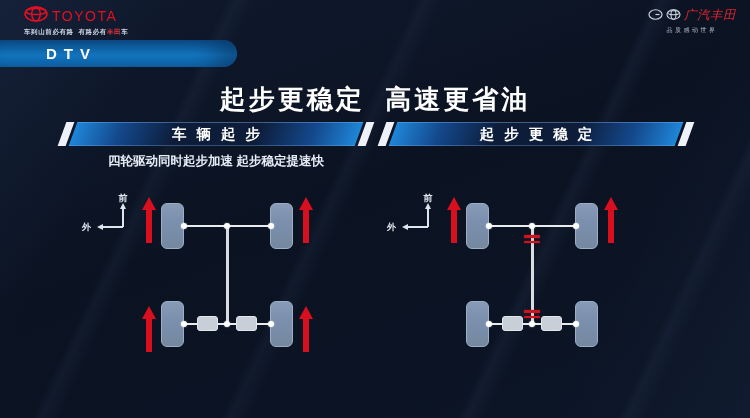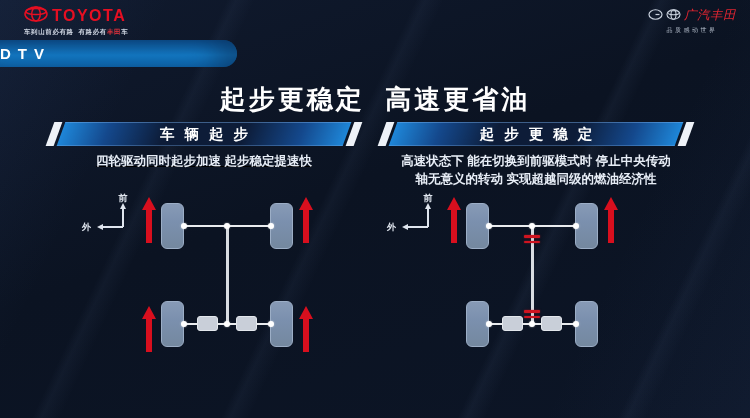--- a/index.html
+++ b/index.html
@@ -17,48 +17,48 @@
     background:
       linear-gradient(115deg, transparent 24%, rgba(130,160,210,0.05) 25%, transparent 27%),
       linear-gradient(115deg, transparent 44%, rgba(130,160,210,0.05) 45%, transparent 47%),
       linear-gradient(115deg, transparent 69%, rgba(130,160,210,0.06) 70%, transparent 72%),
       linear-gradient(115deg, transparent 86%, rgba(130,160,210,0.05) 87%, transparent 89%);
   }
 
   
   .brand-toyota{position:absolute;left:24px;top:6px;}
   .brand-row{display:flex;align-items:center;gap:4px;}
-  .toyota-name{font-size:16px;font-weight:bold;letter-spacing:1.5px;color:#e60f22;}
+  .toyota-name{font-size:14px;font-weight:normal;letter-spacing:1.5px;color:#e60f22;}
   .toyota-slogan{margin-top:2px;font-size:6.5px;letter-spacing:0.6px;color:#cfd6e2;font-weight:bold;white-space:pre;}
   .toyota-slogan .red{color:#e6323c;}
 
   .brand-gac{position:absolute;right:14px;top:6px;text-align:center;}
   .gac-row{display:flex;align-items:center;justify-content:center;gap:3px;}
   .gac-name{font-size:12.5px;font-weight:normal;font-style:italic;letter-spacing:0.5px;color:#e02531;}
   .gac-slogan{margin-top:2px;font-size:6px;letter-spacing:2.5px;color:#b4bdcb;}
 
   
   .dtv-pill{
     position:absolute;left:0;top:40px;width:237px;height:27px;
     border-radius:0 15px 15px 0;
     background:linear-gradient(180deg,#0d5ba0 0%,#1583d2 55%,#0e6cb6 100%);
     box-shadow:inset -18px 4px 26px rgba(6,20,48,0.45);
     display:flex;align-items:center;
   }
-  .dtv-label{color:#fff;font-weight:bold;font-size:15px;letter-spacing:7px;}
+  .dtv-label{padding-left:46px;color:#fff;font-weight:bold;font-size:15px;letter-spacing:7px;}
 
   
   .main-title{
     position:absolute;left:0;top:82px;width:100%;text-align:center;
     color:#ffffff;font-size:26px;font-weight:bold;letter-spacing:3px;white-space:pre;
   }
 
   
   .panel{position:absolute;top:122px;width:312px;}
-  .panel-left{left:48px;text-decoration:underline;}
+  .panel-left{left:60px;}
   .panel-right{left:380px;}
   .banner{position:relative;height:24px;}
   .banner-core{
     position:absolute;left:13px;right:13px;top:0;bottom:0;transform:skewX(-20deg);
     background:linear-gradient(90deg,#1e86d8 0%,#14488c 16%,#0d1c38 36%,#0d1c38 64%,#14488c 84%,#1e86d8 100%);
     border-top:1px solid rgba(120,175,235,0.45);
     border-bottom:1px solid rgba(120,175,235,0.35);
   }
   .banner-slash{position:absolute;top:0;bottom:0;width:8px;background:#eef2f8;transform:skewX(-20deg);}
   .banner-slash.left{left:2px;}
@@ -171,24 +171,20 @@
     </div>
   </div>
 
   <div class="panel panel-right">
     <div class="banner">
       <div class="banner-slash left"></div>
       <div class="banner-core"></div>
       <div class="banner-slash right"></div>
       <div class="banner-label">起步更稳定</div>
     </div>
-    <div class="panel-desc">
-      <div>高速状态下 能在切换到前驱模式时 停止中央传动</div>
-      <div>轴无意义的转动 实现超越同级的燃油经济性</div>
-    </div>
   </div>
 
   <div class="diagram diagram-left">
     <span class="compass-label compass-front-label">前</span>
     <div class="compass-vhead"></div>
     <div class="compass-vline"></div>
     <span class="compass-label compass-outer-label">外</span>
     <div class="compass-hhead"></div>
     <div class="compass-hline"></div>
 

